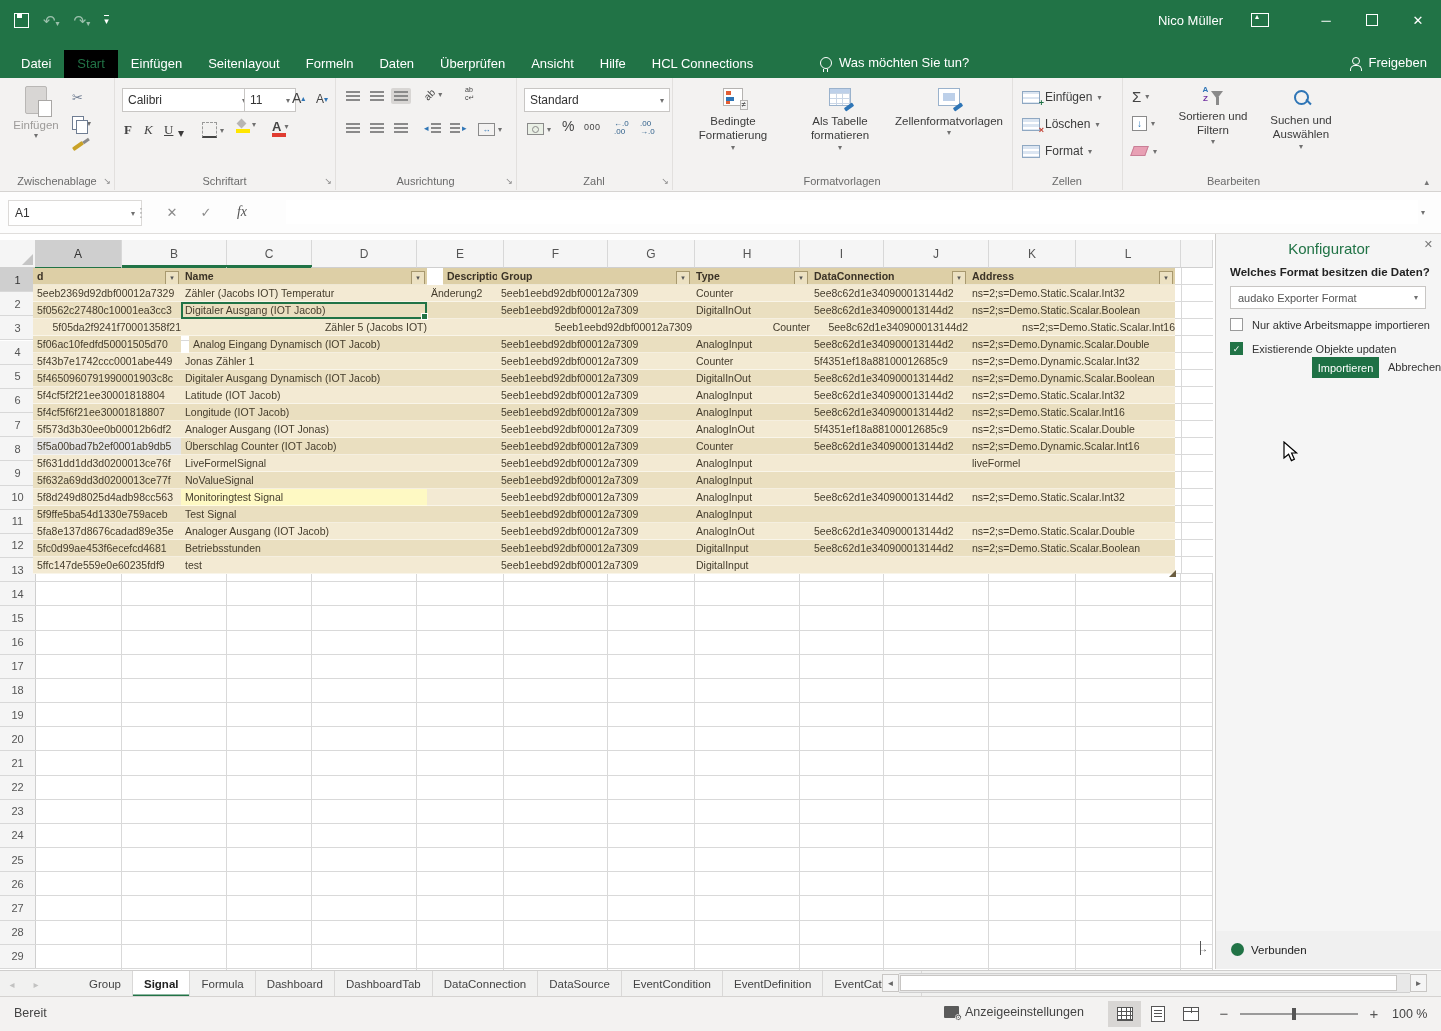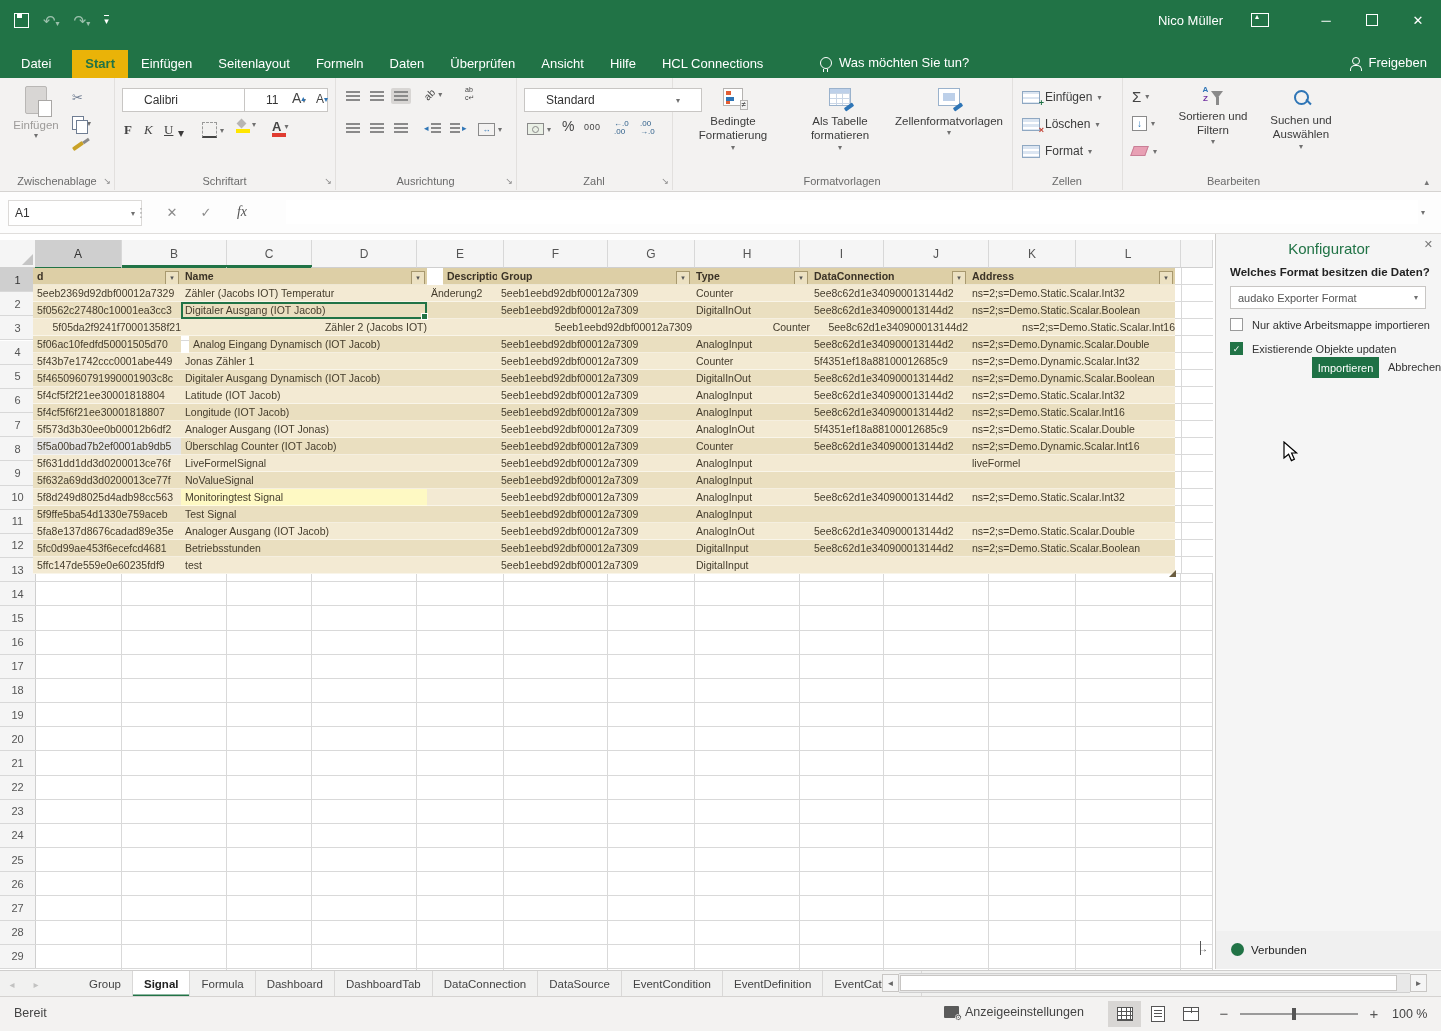--- a/index.html
+++ b/index.html
@@ -21,37 +21,37 @@
   #titlebar-right{right:0;top:0;height:40px;display:flex;align-items:center;z-index:2;}
   #user-name{font-size:13px;color:#fff;margin-right:28px;}
   .ic-ribbonopts{width:16px;height:12px;border:1.2px solid #fff;position:relative;margin-right:34px;}
   .ic-ribbonopts:after{content:"▴";position:absolute;left:3px;top:-2px;font-size:8px;color:#fff;}
   .winbtn{width:46px;height:40px;display:flex;align-items:center;justify-content:center;color:#fff;font-size:13px;}
   .ic-max{width:10px;height:10px;border:1.2px solid #fff;}
   
   #tabrow{left:0;top:40px;width:1441px;height:38px;background:var(--header-green);z-index:29;}
   #menu-tabs{position:absolute;left:8px;bottom:0;display:flex;align-items:flex-end;height:30px;}
   .mtab{color:#fff;font-size:13px;padding:7px 13px 8px;line-height:1;white-space:nowrap;}
-  .mtab.active{background:#eab308;color:var(--accent);font-weight:bold;margin-left:8px;}
+  .mtab.active{background:#000000;color:var(--accent);font-weight:normal;}
   #tellme{position:absolute;left:820px;bottom:8px;display:flex;align-items:center;gap:7px;color:#fff;font-size:13px;}
   .ic-bulb{width:10px;height:10px;border:1.4px solid #fff;border-radius:50%;position:relative;}
   .ic-bulb:after{content:"";position:absolute;left:2px;bottom:-4px;width:3px;height:3px;border-left:1.4px solid #fff;border-right:1.4px solid #fff;}
   #share{position:absolute;right:14px;bottom:8px;display:flex;align-items:center;gap:6px;color:#fff;font-size:13px;}
   .ic-person{width:12px;height:12px;position:relative;}
   .ic-person:before{content:"";position:absolute;left:2px;top:0;width:6px;height:6px;border:1.3px solid #fff;border-radius:50%;}
   .ic-person:after{content:"";position:absolute;left:0;bottom:-2px;width:10px;height:5px;border:1.3px solid #fff;border-bottom:none;border-radius:5px 5px 0 0;}
   
   #ribbon{left:0;top:78px;width:1441px;height:113px;background:#f3f2f1;border-bottom:1px solid #d5d3d1;z-index:28;}
   .rgroup{position:absolute;top:0;height:112px;border-right:1px solid #e2e0de;}
   .glabel{position:absolute;bottom:3px;left:0;width:100%;text-align:center;font-size:11px;color:#6a6a6a;white-space:nowrap;}
   .launcher{position:absolute;right:3px;bottom:4px;font-size:9px;color:#8a8a8a;}
   .chev{font-size:8px;color:#707070;}
   .bigbtn{position:absolute;display:flex;flex-direction:column;align-items:center;font-size:11.5px;color:#3b3b3b;text-align:center;}
   .ctl{position:absolute;display:flex;align-items:center;font-size:12px;color:#3b3b3b;}
-  .selbox{background:#fff;border:1px solid #c8c6c4;height:22px;display:flex;align-items:center;padding:0 21px;font-size:12px;color:#333;justify-content:space-between;}
+  .selbox{background:#fff;border:1px solid #c8c6c4;height:22px;display:flex;align-items:center;padding:0 5px;font-size:12px;color:#333;justify-content:space-between;}
   .ic-clipboard{width:20px;height:26px;background:#d8d6d4;border:1px solid #b9b7b5;border-radius:2px;position:relative;}
   .ic-clipboard:after{content:"";position:absolute;right:-6px;bottom:-4px;width:12px;height:15px;background:#fff;border:1px solid #a9a7a5;}
   .disabled{color:#9d9b99;}
   .ic-copy{width:10px;height:12px;border:1.2px solid #6f7d92;position:relative;background:#fff;}
   .ic-copy:after{content:"";position:absolute;left:2.5px;top:2.5px;width:10px;height:12px;border:1.2px solid #6f7d92;background:#fff;}
   .ic-brush{width:12px;height:4px;background:#c9a227;transform:rotate(-35deg);border-radius:1px;position:relative;}
   .ic-brush:after{content:"";position:absolute;right:-7px;top:0.5px;width:7px;height:3px;background:#8a8a8a;}
   .fontbtn{font-size:13px;color:#444;font-family:"Liberation Serif","DejaVu Serif",serif;}
   .ic-underline{text-decoration:underline;}
   .ic-borders{width:13px;height:13px;border:1px dashed #9a9a9a;border-bottom:2px solid #444;}
@@ -527,21 +527,21 @@
         <div class="tcell" style="left: 0px; width: 148px; background: rgb(234, 223, 192);">5f0562c27480c10001ea3cc3</div>
         <div class="tcell" style="left: 148px; width: 246px; background: rgb(234, 223, 192);">Digitaler Ausgang (IOT Jacob)</div>
         <div class="tcell" style="left: 394px; width: 70px; background: rgb(234, 223, 192);"></div>
         <div class="tcell" style="left: 464px; width: 195px; background: rgb(234, 223, 192);">5eeb1eebd92dbf00012a7309</div>
         <div class="tcell" style="left: 659px; width: 118px; background: rgb(234, 223, 192);">DigitalInOut</div>
         <div class="tcell" style="left: 777px; width: 158px; background: rgb(234, 223, 192);">5ee8c62d1e340900013144d2</div>
         <div class="tcell" style="left: 935px; width: 207px; background: rgb(234, 223, 192);">ns=2;s=Demo.Static.Scalar.Boolean</div>
       </div>
       <div class="trow" style="top: 51px; text-align: right;">
         <div class="tcell" style="left: 0px; width: 148px; background: rgb(243, 234, 211);">5f05da2f9241f70001358f21</div>
-        <div class="tcell" style="left: 148px; width: 246px; background: rgb(243, 234, 211);">Zähler 2 (Jacobs IOT)</div>
+        <div class="tcell" style="left: 148px; width: 246px; background: rgb(243, 234, 211);">Zähler 5 (Jacobs IOT)</div>
         <div class="tcell" style="left: 394px; width: 70px; background: rgb(243, 234, 211);"></div>
         <div class="tcell" style="left: 464px; width: 195px; background: rgb(243, 234, 211);">5eeb1eebd92dbf00012a7309</div>
         <div class="tcell" style="left: 659px; width: 118px; background: rgb(243, 234, 211);">Counter</div>
         <div class="tcell" style="left: 777px; width: 158px; background: rgb(243, 234, 211);">5ee8c62d1e340900013144d2</div>
         <div class="tcell" style="left: 935px; width: 207px; background: rgb(243, 234, 211);">ns=2;s=Demo.Static.Scalar.Int16</div>
       </div>
       <div class="trow" style="top: 68px;">
         <div class="tcell" style="left: 0px; width: 148px; background: rgb(234, 223, 192);">5f06ac10fedfd50001505d70</div>
         <div class="tcell" style="left: 148px; width: 246px; background: rgb(234, 223, 192); margin-left: 8px;">Analog Eingang Dynamisch (IOT Jacob)</div>
         <div class="tcell" style="left: 394px; width: 70px; background: rgb(234, 223, 192);"></div>

